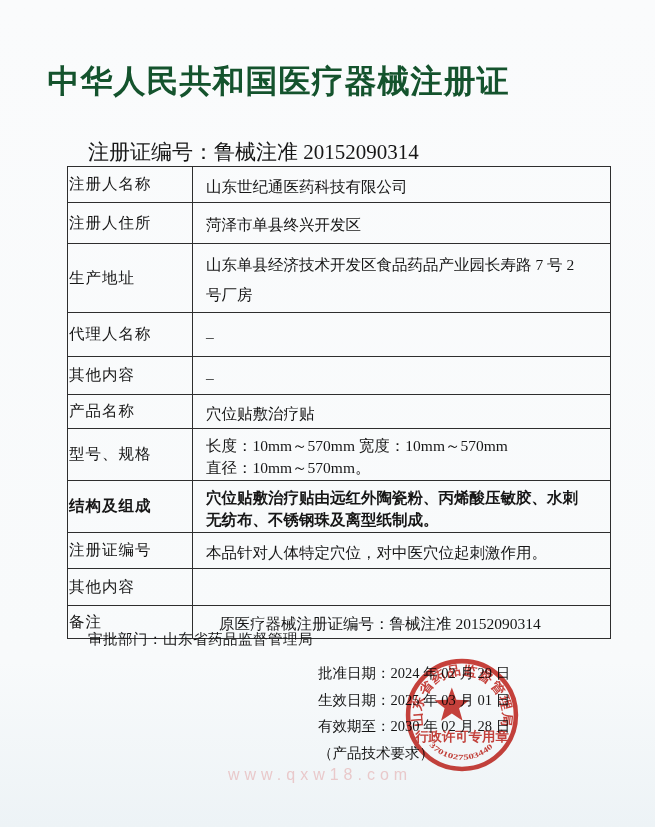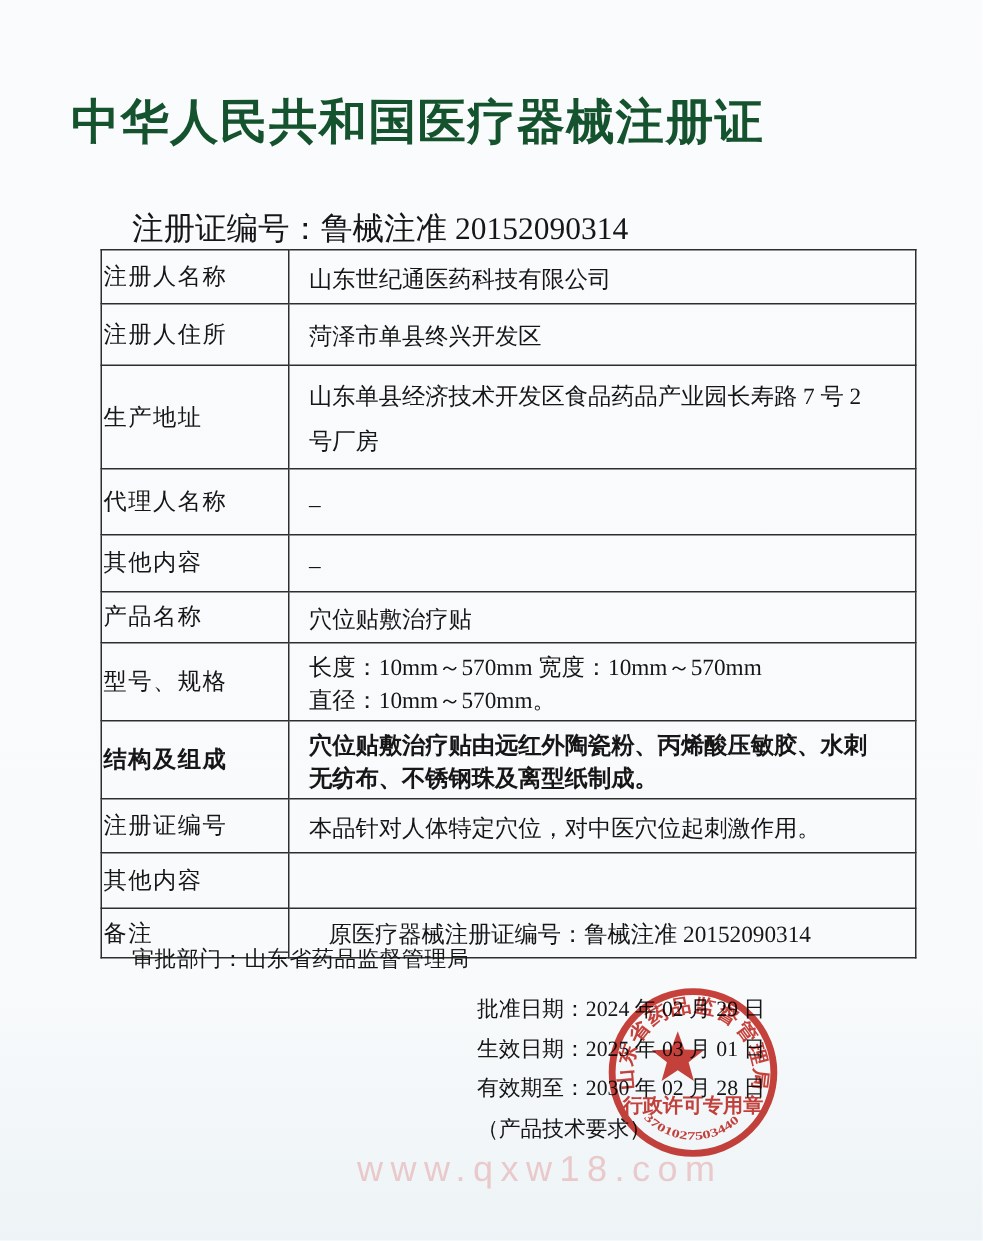--- a/index.html
+++ b/index.html
@@ -38,23 +38,23 @@
   }
   .footer-dates {
     position:absolute; left:318px; top:660px; font-size:14.5px; line-height:26.5px;
   }
   .footer-dates div { white-space:pre; }
   .stamp {
     position:absolute; left:403px; top:656px; width:118px; height:118px;
     mix-blend-mode:multiply; opacity:0.92;
   }
   .watermark {
-    position:absolute; left:238px; top:766px;
+    position:absolute; left:228px; top:766px;
     font-family:"Liberation Sans","DejaVu Sans",sans-serif;
-    font-size:24px; letter-spacing:5px; color:rgba(220,128,128,0.38);
+    font-size:16px; letter-spacing:5px; color:rgba(220,128,128,0.38);
   }
 </style>
 </head>
 <body>
 
 <div class="page-title">中华人民共和国医疗器械注册证</div>
 
 <div class="cert-no">注册证编号：鲁械注准 20152090314</div>
 
 <table class="reg-table">

